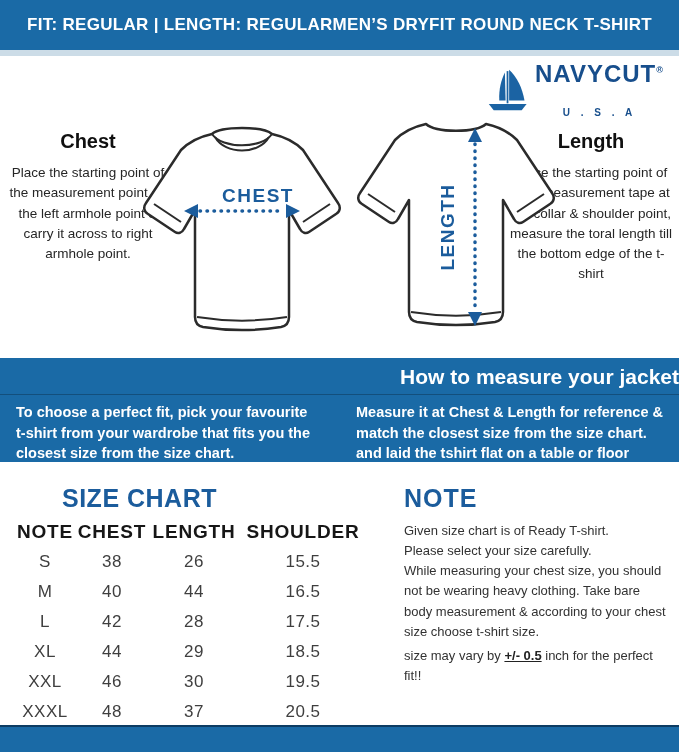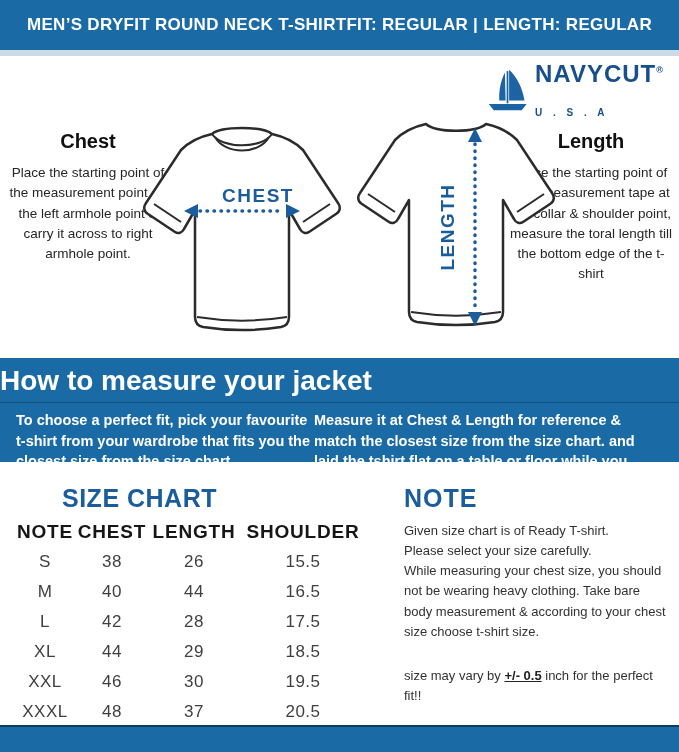--- a/index.html
+++ b/index.html
@@ -8,75 +8,75 @@
 
   
   .topbar{position:absolute;top:0;left:0;right:0;height:50px;background:#1a6aa6;
           display:flex;align-items:center;justify-content:space-between;
           padding:0 27px;box-sizing:border-box;}
   .topbar .t{color:#fff;font-weight:bold;font-size:17px;letter-spacing:.3px;white-space:nowrap;}
   .topstrip{position:absolute;top:50px;left:0;right:0;height:6px;background:#ccdce7;}
 
   
   .logo{position:absolute;top:62px;left:486px;display:flex;align-items:center;gap:7px;}
-  .logo .txt{display:flex;flex-direction:column;}
+  .logo .txt{display:flex;flex-direction:column;align-items:center;}
   .logo .brand{font-size:24px;font-weight:bold;color:#174e8c;letter-spacing:1px;line-height:1;}
   .logo .brand sup{font-size:9px;vertical-align:super;}
   .logo .sub{font-size:10px;font-weight:bold;color:#174e8c;letter-spacing:4px;margin-top:21px;}
 
   
   .side-text{position:absolute;text-align:center;}
   .side-text.chest{left:6px;top:130px;width:164px;}
   .side-text.length{left:508px;top:130px;width:166px;}
   .side-text h3{margin:0 0 10px 0;font-size:20px;font-weight:bold;color:#101010;}
   .side-text p{margin:0;font-size:13.5px;color:#262626;line-height:1.5;}
 
   .shirt-front{position:absolute;left:136px;top:112px;}
   .shirt-back{position:absolute;left:350px;top:104px;}
 
   
   .band{position:absolute;top:358px;left:0;right:0;height:104px;background:#1a6aa6;color:#fff;
         box-sizing:border-box;}
-  .band .band-title{text-align:left;font-size:28px;font-weight:bold;padding:7px 0 5px 0;
+  .band .band-title{text-align:right;font-size:21px;font-weight:bold;padding:7px 0 5px 0;
         border-bottom:1px solid rgba(0,0,0,.25);}
-  .band .cols{display:flex;padding:7px 16px 0 16px;}
+  .band .cols{display:flex;gap:42px;padding:7px 16px 0 16px;}
   .band .col{font-size:14.5px;font-weight:bold;line-height:1.42;}
   .band .col.l{width:298px;}
   .band .col.r{flex:1;}
 
   
   .size-title{position:absolute;left:62px;top:484px;font-size:25px;font-weight:bold;
         color:#1b5c9c;letter-spacing:.5px;}
   .size-table{position:absolute;left:14px;top:517px;display:grid;
         grid-template-columns:62px 72px 92px 126px;grid-auto-rows:30px;
         align-items:center;justify-items:center;}
   .size-table .hcell{font-size:19px;font-weight:bold;color:#161616;letter-spacing:.8px;}
   .size-table .cell{font-size:17px;color:#3f3f3f;letter-spacing:.5px;}
 
   
   .note-title{position:absolute;left:404px;top:484px;font-size:25px;font-weight:bold;
         color:#1b5c9c;letter-spacing:1px;text-align:right;}
   .note-body{position:absolute;left:404px;top:521px;width:262px;font-size:13px;
         color:#323232;line-height:1.55;}
-  .note-body .gap{margin-top:24px;}
+  .note-body .gap{margin-top:4px;}
   .note-body .em{font-weight:bold;text-decoration:underline;color:#222;}
 
   .footer{position:absolute;left:0;right:0;bottom:0;height:25px;background:#1a6aa6;
         border-top:2px solid #0d3c63;}
 
   svg text{font-family:"Liberation Sans",sans-serif;}
 </style>
 </head>
 <body>
 
 <div class="page">
 
   <div class="topbar">
+    <div class="t">FIT: REGULAR | LENGTH: REGULAR</div>
     <div class="t">MEN’S DRYFIT ROUND NECK T-SHIRT</div>
-    <div class="t">FIT: REGULAR | LENGTH: REGULAR</div>
   </div>
   <div class="topstrip"></div>
 
   <div class="logo">
     <svg width="42" height="48" viewBox="0 0 60 62">
       <g fill="#1b63a3">
         <path d="M27 6 C 22 16, 18 30, 19 46 L 28 46 Z"></path>
         <path d="M33 2 L 33 46 L 55 46 C 52 28, 44 12, 33 2 Z"></path>
         <rect x="29.5" y="4" width="2.5" height="46"></rect>
         <path d="M4 51 L 58 51 L 51 60 L 11 60 Z"></path>

